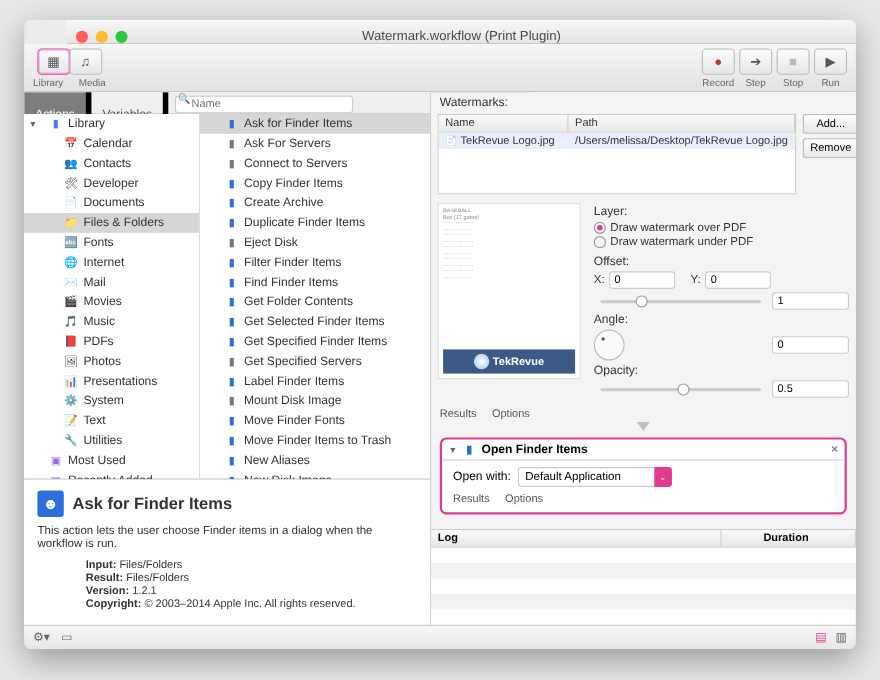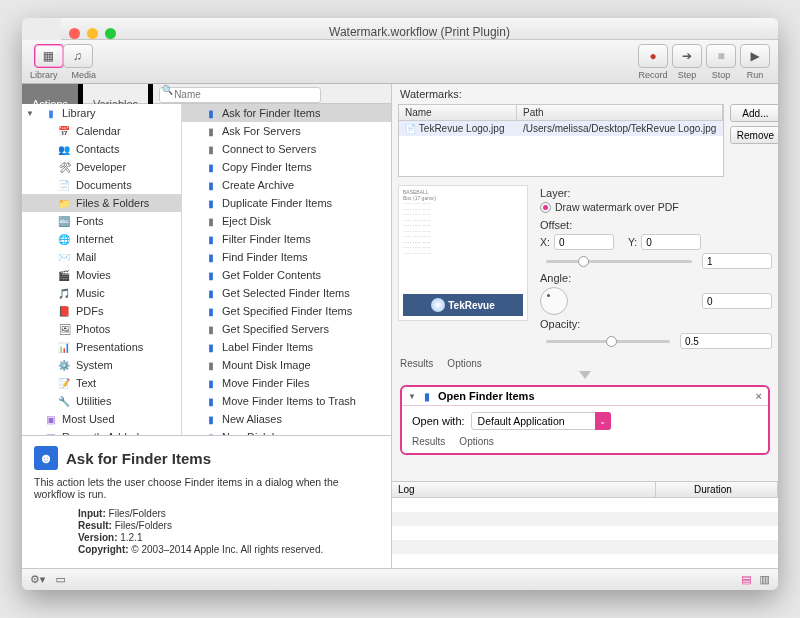--- a/index.html
+++ b/index.html
@@ -55,21 +55,21 @@
 .wm-table .hdr { display: flex; background: linear-gradient(#fafafa,#e8e8e8); border-bottom: 1px solid #ccc; }
 .wm-table .hdr div { font-size: 10px; padding: 2px 6px; border-right: 1px solid #ccc; }
 .wm-col-name { width: 118px; } .wm-col-path { flex: 1; }
 .wm-table .row { display: flex; font-size: 10px; background:#e8eefc;}
 .wm-table .row div { padding: 2px 6px; border-right: 1px solid #eee; overflow:hidden; text-overflow:ellipsis; white-space:nowrap; }
 .wm-tbl-wrap { display:flex; }
 .wm-table { flex:1; }
 .wm-side-btns { display:flex; flex-direction:column; gap:4px; margin-left:6px; }
 .wm-side-btns button { font-size:10px; height:18px; width:50px; border:1px solid #bbb; border-radius:3px; background:linear-gradient(#fdfdfd,#e8e8e8); }
 .preview-row { display: flex; margin-top: 8px; gap: 12px; }
-.preview { width: 130px; height: 136px; background:#fff; border:1px solid #ddd; font-size:5px; color:#888; padding:4px; display:flex; flex-direction:column; }
+.preview { width: 130px; height: 160px; background:#fff; border:1px solid #ddd; font-size:5px; color:#888; padding:4px; display:flex; flex-direction:column; }
 .preview-body { flex:1; overflow:hidden; line-height:1.1; }
 .tekrevue { background:#3b5a85; color:#fff; display:flex; align-items:center; justify-content:center; gap:3px; height:22px; margin-top:auto; font-size:10px; font-weight:bold; }
 .tekrevue .globe { width:14px;height:14px;border-radius:50%;background:radial-gradient(#fff,#9cc4f0);}
 .settings { flex:1; font-size:11px; }
 .settings .lbl { margin: 2px 0; }
 .radio-row { display:flex; align-items:center; gap:4px; font-size:10.5px; margin:1px 0; }
 .radio { width:11px; height:11px; border-radius:50%; border:1px solid #999; display:inline-flex; align-items:center; justify-content:center; }
 .radio.on::after { content:""; width:5px; height:5px; border-radius:50%; background:#e23a8f; }
 .field-row { display:flex; align-items:center; gap:4px; font-size:10.5px; margin:3px 0; }
 .field-row input[type=text] { height:16px; border:1px solid #ccc; border-radius:3px; font-size:10px; padding:0 4px; }
@@ -83,21 +83,21 @@
 .action-card { border:2px solid #e23a8f; border-radius:6px; background:#fff; margin:0 2px; }
 .action-hdr { display:flex; align-items:center; padding:3px 6px; border-bottom:1px solid #e8c6dc; font-size:11px; font-weight:bold; }
 .action-hdr .tri { font-size:8px; margin-right:4px; color:#666; }
 .action-hdr .ic { color:#2c6fdb; }
 .action-hdr .close { margin-left:auto; color:#888; font-size:11px; cursor:default;}
 .action-body { padding:6px 10px; font-size:11px; display:flex; align-items:center; gap:6px; }
 .select { position:relative; display:inline-block; }
 .select-box { border:1px solid #ccc; border-radius:3px; height:18px; min-width:140px; font-size:10.5px; padding:1px 18px 1px 6px; background:#fff; display:flex; align-items:center;}
 .select-caret { position:absolute; right:0; top:0; width:16px; height:18px; background:#e23a8f; border-radius:0 3px 3px 0; display:flex; align-items:center; justify-content:center; color:#fff; font-size:8px;}
 .log-area { border-top:1px solid #c8c8c8; }
-.log-hdr { display:flex; font-size:10px; background:linear-gradient(#fafafa,#e6e6e6); border-bottom:1px solid #ccc; }
+.log-hdr { display:flex; font-size:10px; background:linear-gradient(#fafafa,#e6e6e6); border-bottom:1px solid #ccc;font-weight:bold; }
 .log-hdr div { padding:2px 6px; border-right:1px solid #ccc; }
 .log-col-log { flex:1; } .log-col-dur { width:90px;margin-left:32px; }
 .log-rows { min-height:68px; }
 .log-rows .lr { height:14px; }
 .log-rows .lr:nth-child(even){ background:#f2f2f2; }
 .log-rows .lr:nth-child(odd){ background:#fff; }
 .statusbar { height:22px; border-top:1px solid #c8c8c8; background:linear-gradient(#f7f7f7,#e6e6e6); display:flex; align-items:center; padding:0 8px; font-size:11px; color:#666; gap:10px; }
 .statusbar .right { margin-left:auto; display:flex; gap:8px;}
 </style>
 </head>
@@ -298,21 +298,21 @@
               <div class="li">
                 <span class="ic" style="color:#2c6fdb">▮</span>
                 <span>Label Finder Items</span>
               </div>
               <div class="li">
                 <span class="ic" style="color:#777">▮</span>
                 <span>Mount Disk Image</span>
               </div>
               <div class="li">
                 <span class="ic" style="color:#2c6fdb">▮</span>
-                <span>Move Finder Files</span>
+                <span>Move Finder Fonts</span>
               </div>
               <div class="li">
                 <span class="ic" style="color:#2c6fdb">▮</span>
                 <span>Move Finder Items to Trash</span>
               </div>
               <div class="li">
                 <span class="ic" style="color:#2c6fdb">▮</span>
                 <span>New Aliases</span>
               </div>
               <div class="li">
@@ -365,20 +365,24 @@
                   <span class="globe"></span>
                   <span>TekRevue</span>
                 </div>
             </div>
             <div class="settings">
               <div class="lbl">Layer:</div>
               <div class="radio-row">
                   <span class="radio on"></span>
                   <span>Draw watermark over PDF</span>
                 </div>
+              <div class="radio-row">
+                  <span class="radio"></span>
+                  <span>Draw watermark under PDF</span>
+                </div>
 
               <div class="lbl" style="margin-top:6px">Offset:</div>
               <div class="field-row">
                 <span>X:</span>
                   <input type="text" style="width: 60px;" value="0">
                 <span style="margin-left:10px">Y:</span>
                   <input type="text" style="width: 60px;" value="0">
               </div>
 
               <div class="field-row">
@@ -392,21 +396,21 @@
               <div class="field-row">
                   <div class="angle-dial"></div>
                   <input type="text" style="width: 70px; margin-left: auto;" value="0">
                 </div>
 
               <div class="lbl">Opacity:</div>
               <div class="field-row">
                   <div class="slider">
                     <div class="thumb" style="left:48%"></div>
                   </div>
-                  <input type="text" style="width: 92px;" value="0.5">
+                  <input type="text" style="width: 70px;" value="0.5">
                 </div>
             </div>
           </div>
           <div class="results-opts">
             <span>Results</span>
             <span>Options</span>
           </div>
         </div>
 
         <div class="connector"></div>

